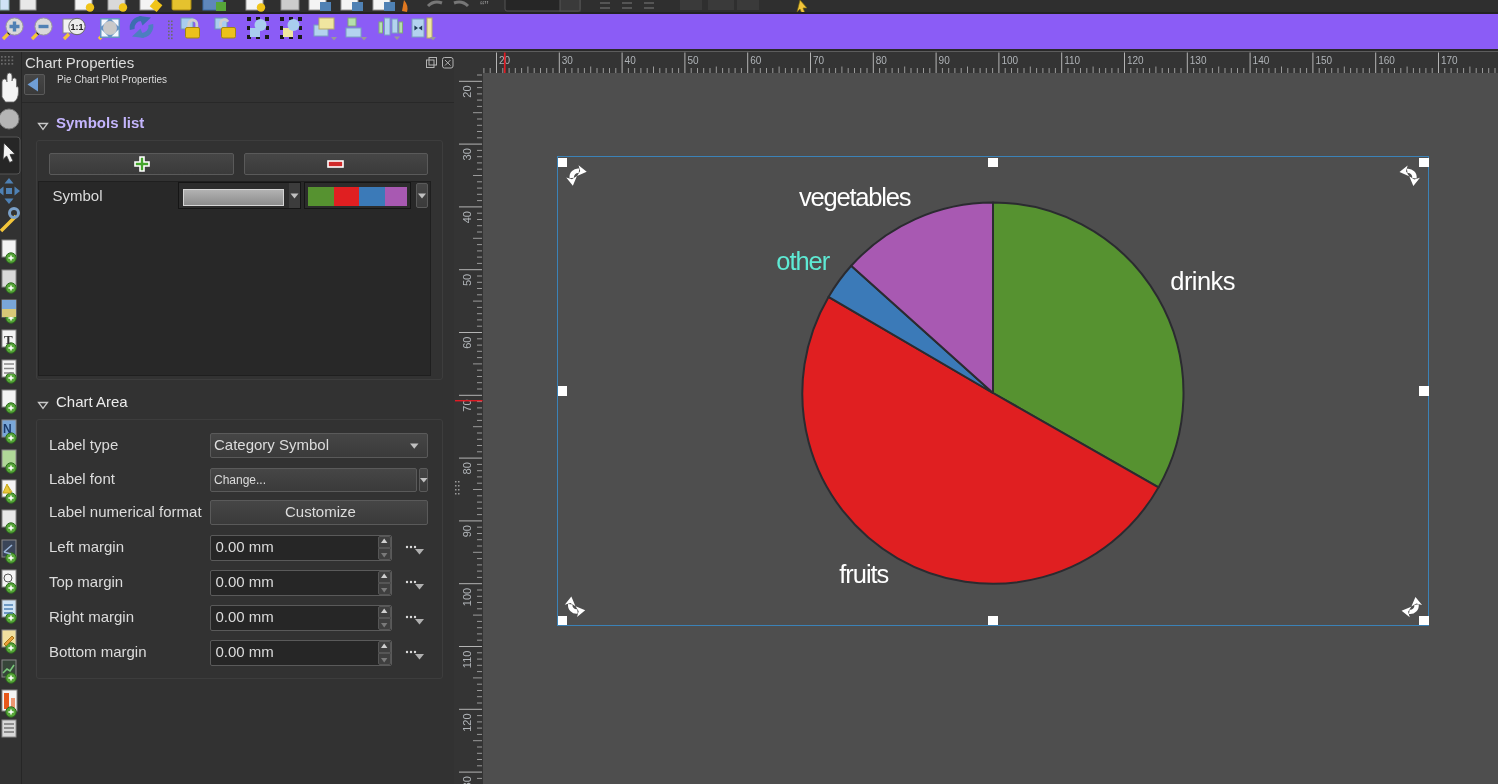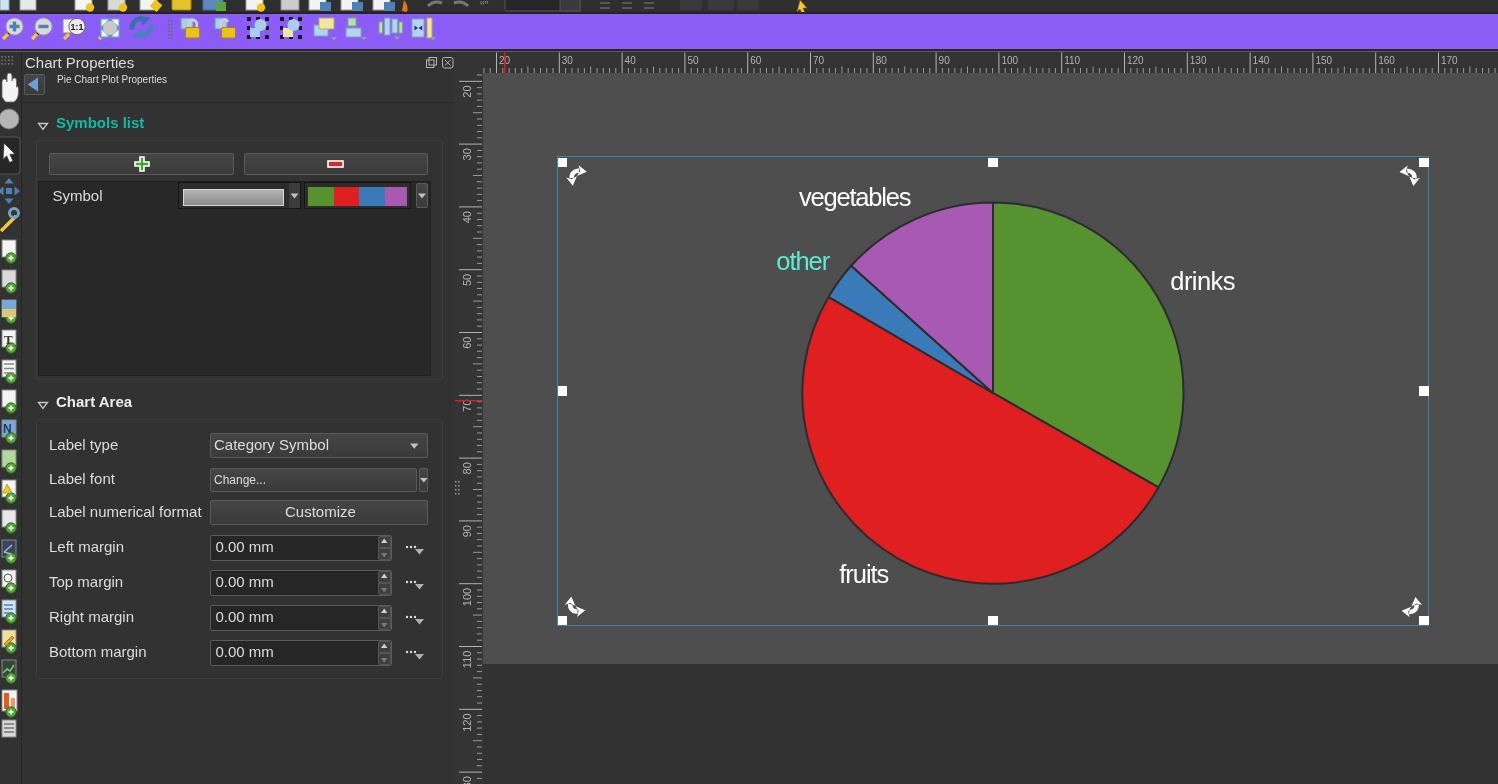--- a/index.html
+++ b/index.html
@@ -259,21 +259,21 @@
   <div class="abs btn" style="left:2px;top:22px;width:21px;height:21px"></div>
   <svg class="abs" width="21" height="21" style="left:2px;top:22px">
       <path d="M14,3.5 v14 l-10.5,-7 Z" fill="#6f9ed6"></path>
     </svg>
   <div class="abs lbl" style="left:35px;top:22px;font-size:10px">Pie Chart Plot Properties</div>
   <div class="abs" style="left:0;top:50px;width:100%;height:1px;background:#282828"></div>
 
   <svg class="abs" width="12" height="9" style="left:15px;top:70px">
       <path d="M1.5,1.5 h9 l-4.5,6 Z" fill="none" stroke="#c8c8c8" stroke-width="1.3"></path>
     </svg>
-  <div class="abs lbl" style="left:34px;top:62px;font-weight:bold;color:#14b8a6">Symbols list</div>
+  <div class="abs lbl" style="left:34px;top:62px;font-weight:bold;color:#c4b5fd">Symbols list</div>
   <div class="abs" style="left:13.5px;top:88px;width:407.5px;height:240px;border:1px solid #3d3d3d;border-radius:3px"></div>
   <div class="abs" style="left:15.5px;top:129px;width:393px;height:195px;background:#282828;border:1px solid #1f1f1f"></div>
   <div class="abs btn" style="left:27px;top:100.5px;width:185px;height:22px"></div>
   <div class="abs btn" style="left:221.5px;top:100.5px;width:184.5px;height:22px"></div>
   <svg class="abs" width="18" height="18" style="left:111px;top:103px">
       <path d="M7,2 h4 v5 h5 v4 h-5 v5 h-4 v-5 h-5 v-4 h5 Z" fill="#44a52c" stroke="#fff" stroke-width="1.6"></path>
     </svg>
   <svg class="abs" width="20" height="18" style="left:304px;top:103px">
       <rect x="2" y="6" width="15" height="6" fill="#d02a2a" stroke="#fff" stroke-width="1.6"></rect>
     </svg>
@@ -292,21 +292,21 @@
   <div class="abs" style="left:337px;top:134.5px;width:25.5px;height:19px;background:#3b7ab8"></div>
   <div class="abs" style="left:362.5px;top:134.5px;width:22.5px;height:19px;background:#a859b2"></div>
   <div class="abs btn" style="left:393.5px;top:131px;width:12.5px;height:25px"></div>
   <svg class="abs" width="12" height="25" style="left:393.5px;top:131px">
       <path d="M2,10.5 h8 l-4,5 Z" fill="#c0c0c0"></path>
     </svg>
 
   <svg class="abs" width="12" height="9" style="left:15px;top:348.5px">
       <path d="M1.5,1.5 h9 l-4.5,6 Z" fill="none" stroke="#c8c8c8" stroke-width="1.3"></path>
     </svg>
-  <div class="abs lbl" style="left:34px;top:341px;font-weight:bold;color:#ebebeb">Chart Area</div>
+  <div class="abs lbl" style="left:34px;top:341px;font-weight:normal;color:#ebebeb">Chart Area</div>
   <div class="abs" style="left:13.5px;top:367px;width:407.5px;height:259.5px;border:1px solid #3d3d3d;border-radius:3px"></div>
   <div class="abs lbl" style="left:27px;top:384px">Label type</div>
   <div class="abs btn" style="left:187.5px;top:380.5px;width:218.5px;height:25.5px"></div>
   <div class="abs lbl" style="left:192px;top:384px">Category Symbol</div>
   <svg class="abs" width="12" height="25" style="left:386px;top:381px">
       <path d="M2,10.5 h8.5 l-4.2,5.2 Z" fill="#c0c0c0"></path>
     </svg>
   <div class="abs lbl" style="left:27px;top:418px">Label font</div>
   <div class="abs btn" style="left:187.5px;top:415.5px;width:207px;height:24px"></div>
   <div class="abs lbl" style="left:192px;top:421px;font-size:12px">Change...</div>
@@ -700,21 +700,21 @@
       <rect x="3" y="0" width="1.5" height="1.5"></rect>
       <rect x="0" y="4" width="1.5" height="1.5"></rect>
       <rect x="3" y="4" width="1.5" height="1.5"></rect>
       <rect x="0" y="8" width="1.5" height="1.5"></rect>
       <rect x="3" y="8" width="1.5" height="1.5"></rect>
       <rect x="0" y="12" width="1.5" height="1.5"></rect>
       <rect x="3" y="12" width="1.5" height="1.5"></rect>
     </g>
   </svg>
 
-<div class="abs" style="left:482.5px;top:73px;width:1015.5px;height:591px;background:#4e4e4e;overflow:hidden">
+<div class="abs" style="left:482.5px;top:73px;width:1015.5px;height:711px;background:#4e4e4e;overflow:hidden">
   <div class="abs" style="left:74.5px;top:83.0px;width:872.0px;height:469.5px;border:1.5px solid #3b82b7"></div>
   <svg width="400" height="400" style="position:absolute;left:310.5px;top:119.5px" viewBox="310.5 119.5 400 400">
       <path d="M510.5,319.5 L510.50,129.00 A190.5,190.5 0 0 1 675.97,413.88 Z" fill="#569230" stroke="#2b2b30" stroke-width="2" stroke-linejoin="round"></path>
       <path d="M510.5,319.5 L675.97,413.88 A190.5,190.5 0 1 1 346.02,223.39 Z" fill="#e01f21" stroke="#2b2b30" stroke-width="2" stroke-linejoin="round"></path>
       <path d="M510.5,319.5 L346.02,223.39 A190.5,190.5 0 0 1 368.71,192.28 Z" fill="#3b7ab8" stroke="#2b2b30" stroke-width="2" stroke-linejoin="round"></path>
       <path d="M510.5,319.5 L368.71,192.28 A190.5,190.5 0 0 1 510.50,129.00 Z" fill="#a859b2" stroke="#2b2b30" stroke-width="2" stroke-linejoin="round"></path>
     </svg>
   <div class="abs" style="color:#fff;font-size:25.5px;letter-spacing:-1.2px;line-height:25.5px;right:587.7px;top:112.3px">vegetables</div>
   <div class="abs" style="color:#5eead4;font-size:25.5px;letter-spacing:-1.05px;line-height:25.5px;left:293.8px;top:176.3px">other</div>
   <div class="abs" style="color:#fff;font-size:25.5px;letter-spacing:-0.55px;line-height:25.5px;left:687.8px;top:196.3px">drinks</div>

